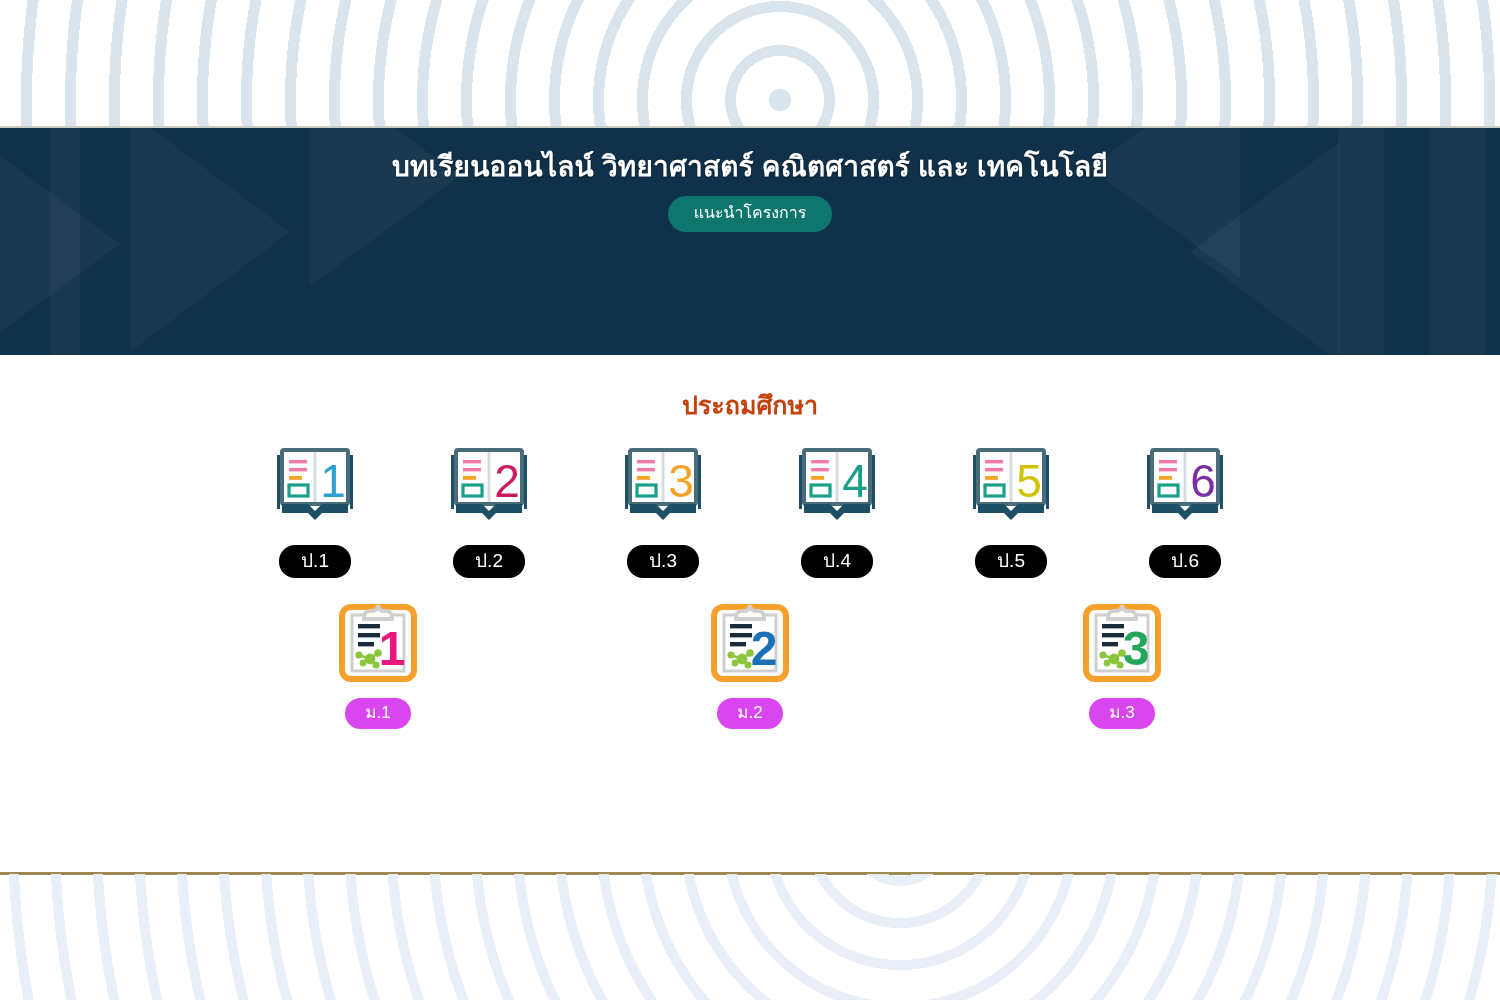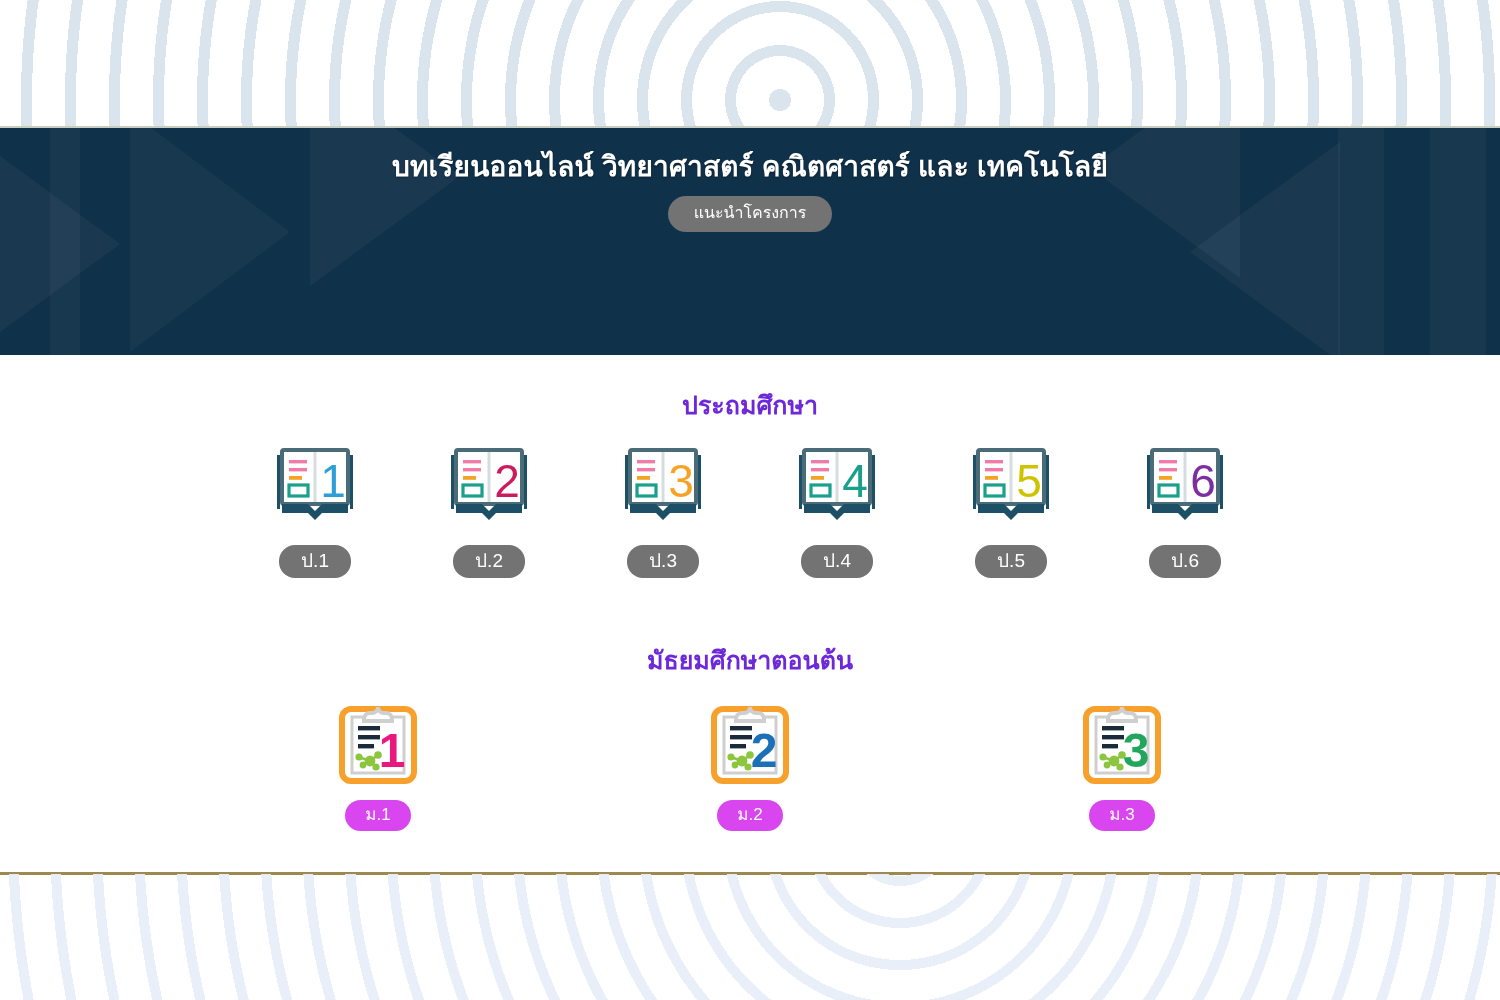--- a/index.html
+++ b/index.html
@@ -124,42 +124,42 @@
     color: #ffffff;
     font-size: 15.5px;
     font-weight: bold;
     line-height: 1.25;
     margin: 0 0 16px 0;
     text-shadow: 0 1px 2px rgba(0,0,0,0.45);
   }
   .hero-sub.second { margin-bottom: 18px; }
   .hero-btn {
     display: inline-block;
-    background: #737373;
+    background: #0f766e;
     color: #ffffff;
     font-size: 16px;
     font-weight: normal;
     border: none;
     border-radius: 22px;
     padding: 9px 26px 11px 26px;
     cursor: pointer;
     font-family: inherit;
     line-height: 1;
   }
 
   
   .content {
     position: absolute;
     left: 0;
     top: 355px;
     width: 1500px;
   }
   .section-title {
     text-align: center;
-    color: #6d28d9;
+    color: #c2410c;
     font-size: 25px;
     font-weight: bold;
     margin: 0;
     padding-top: 30px;
   }
   .grade-row {
     display: flex;
     justify-content: center;
     align-items: flex-start;
   }
@@ -180,21 +180,21 @@
   .pill {
     display: inline-block;
     color: #ffffff;
     font-size: 19px;
     border-radius: 16px;
     padding: 6px 22px 8px 22px;
     margin-top: 18px;
     line-height: 1;
     white-space: nowrap;
   }
-  .pill.navy   { background: #737373; }
+  .pill.navy   { background: #000000; }
   .pill.orange { background: #d946ef; }
   .grade-row.secondary .pill { font-size: 17px; margin-top: 16px; padding: 6px 20px 8px 20px; }
 </style>
 </head>
 <body>
 
 <div class="bg-stripes-top">
   <div class="swirl"></div>
 </div>
 <div class="top-hairline"></div>
@@ -320,21 +320,20 @@
           <rect x="22" y="35" width="13" height="3.8" fill="#f5a327"></rect>
           <rect x="22" y="44" width="19" height="11" fill="none" stroke="#18a08a" stroke-width="3.2"></rect>
           <text x="66" y="56" text-anchor="middle" font-family="'Liberation Sans',sans-serif" font-size="46" font-weight="400" fill="#7b2fa0">6</text>
         </svg>
       </div>
       <span class="pill navy">ป.6</span>
     </div>
 
   </div>
 
-  <h2 class="section-title" style="padding-top:62px;">มัธยมศึกษาตอนต้น</h2>
 
   <div class="grade-row secondary">
 
     <div class="grade-cell">
       <div class="grade-icon">
         <svg width="92" height="88" viewBox="0 0 92 88" aria-hidden="true">
           <rect x="10" y="12" width="72" height="72" rx="9" fill="none" stroke="#f7a12c" stroke-width="6"></rect>
           <rect x="20" y="20" width="52" height="56" fill="#ffffff" stroke="#cfcfcf" stroke-width="3"></rect>
           <path d="M32 16 h28 v-2 a6 6 0 0 0 -6 -6 h-2 a6 6 0 0 1 -6 -6 a6 6 0 0 1 -6 6 h-2 a6 6 0 0 0 -6 6 z" fill="#ffffff" stroke="#cfcfcf" stroke-width="4" transform="translate(0,8)"></path>
           <rect x="26" y="29" width="22" height="4.4" fill="#1b2b3a"></rect>

